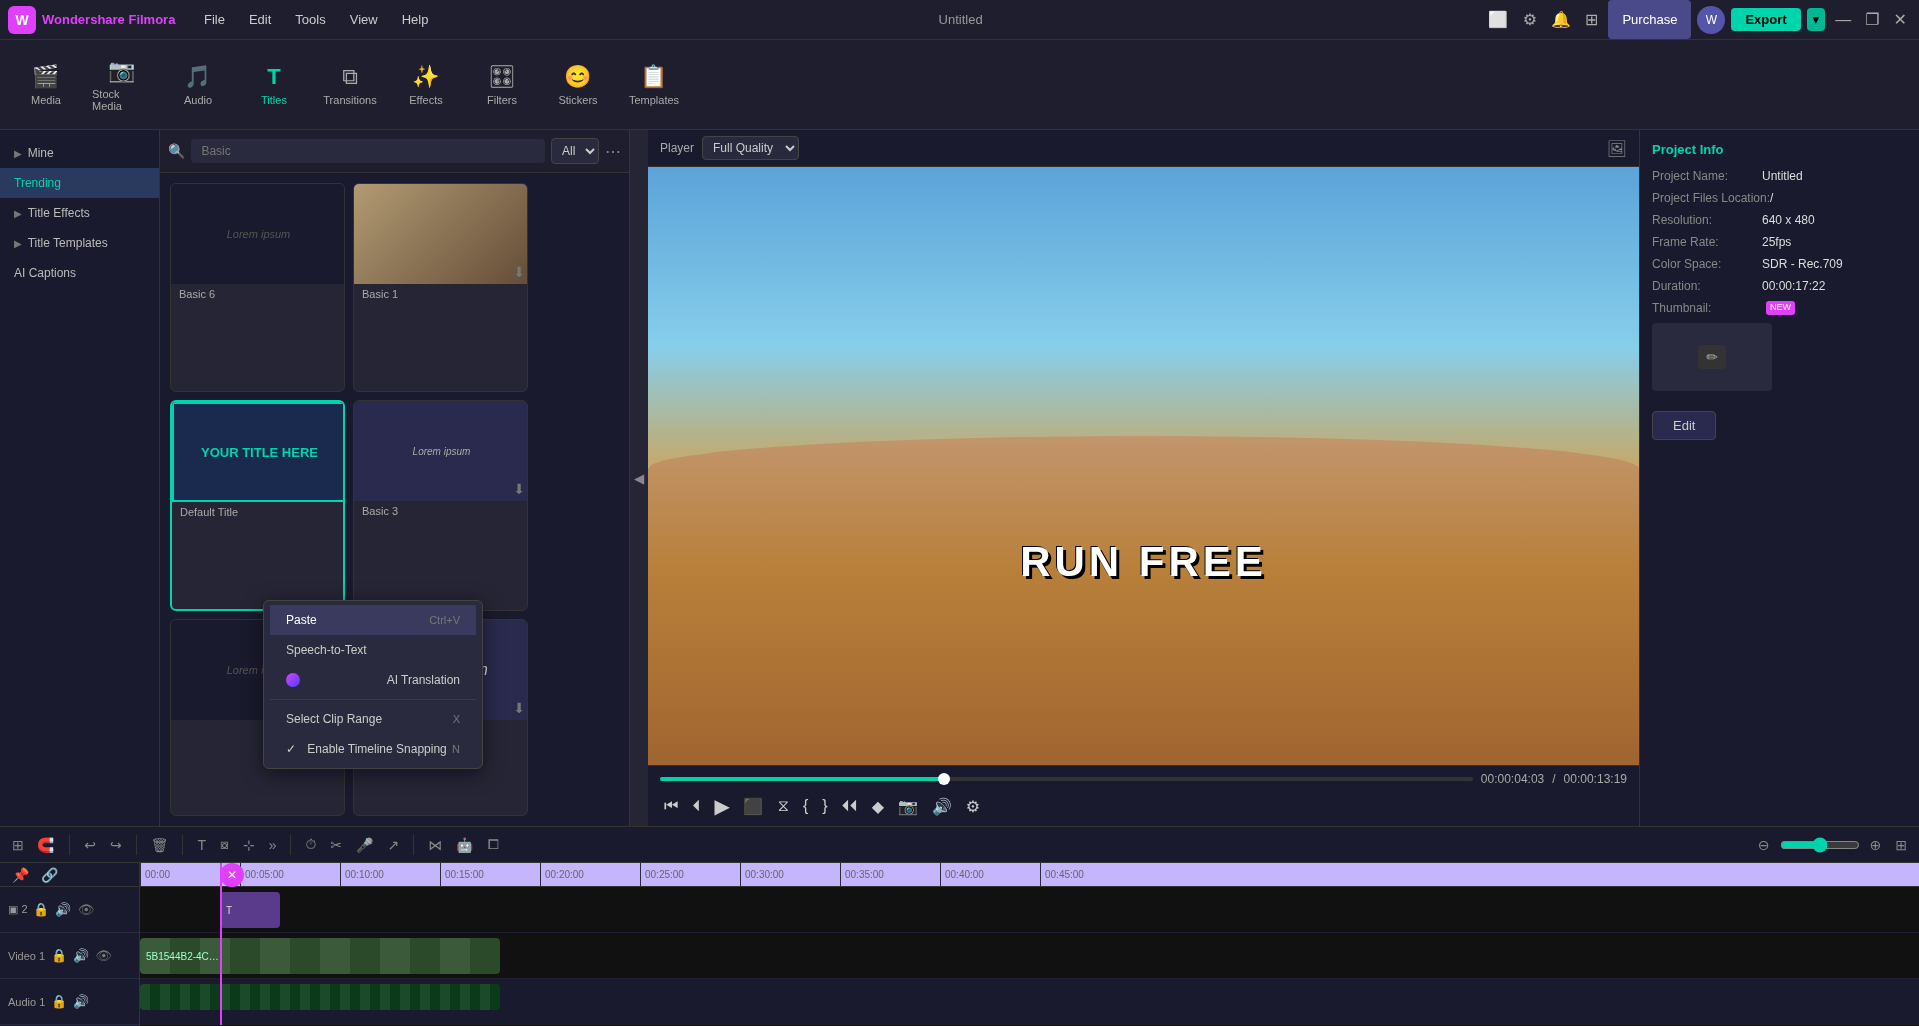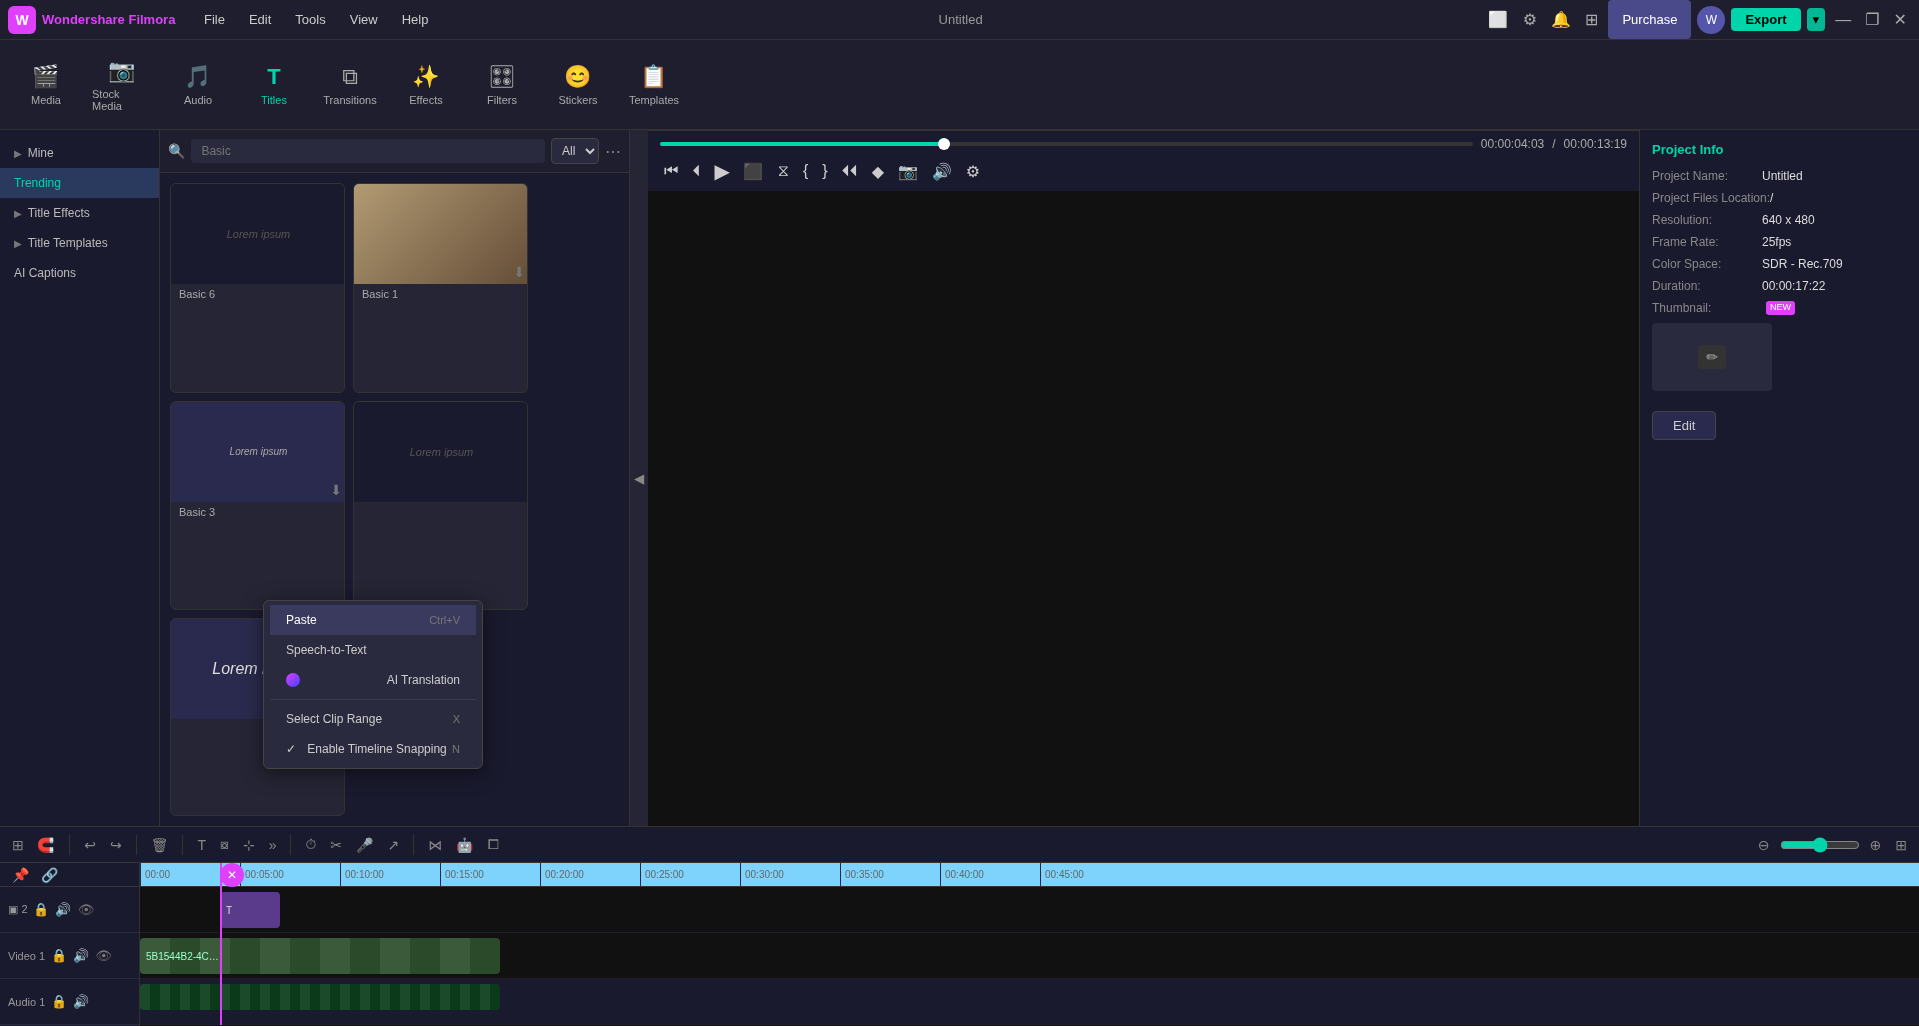--- a/index.html
+++ b/index.html
@@ -84,21 +84,21 @@
     
     #timeline { height: 270px; background: #111; border-top: 1px solid #333; display: flex; flex-direction: column; }
     #timeline-toolbar { display: flex; align-items: center; height: 36px; background: #1a1a2e; border-bottom: 1px solid #333; padding: 0 8px; gap: 6px; }
     .tl-btn { background: none; border: none; color: #888; cursor: pointer; font-size: 14px; padding: 2px 4px; }
     .tl-separator { width: 1px; height: 20px; background: #333; margin: 0 4px; }
     #timeline-main { display: flex; flex: 1; overflow: hidden; }
     #track-labels { width: 140px; background: #1a1a2e; border-right: 1px solid #333; display: flex; flex-direction: column; }
     .track-label { height: 46px; display: flex; align-items: center; padding: 0 8px; gap: 6px; border-bottom: 1px solid #2a2a3e; font-size: 11px; color: #999; }
     .track-icon-btn { background: none; border: none; color: #777; cursor: pointer; font-size: 13px; }
     #timeline-content { flex: 1; position: relative; overflow-x: auto; }
-    #time-ruler { height: 24px; background: #7dd3fc; border-bottom: 1px solid #333; position: relative; display: flex; align-items: center; }
+    #time-ruler { height: 24px; background: #c4b5fd; border-bottom: 1px solid #333; position: relative; display: flex; align-items: center; }
     .ruler-mark { position: absolute; top: 0; height: 100%; display: flex; align-items: center; padding-left: 4px; font-size: 10px; color: #666; border-left: 1px solid #2a2a3e; }
     #tracks-area { position: relative; flex: 1; }
     .track-row { height: 46px; border-bottom: 1px solid #1e1e2e; position: relative; }
     .track-clip { position: absolute; height: 36px; top: 5px; border-radius: 4px; display: flex; align-items: center; padding: 0 6px; font-size: 10px; overflow: hidden; cursor: pointer; }
     .playhead { position: absolute; top: 0; bottom: 0; width: 2px; background: #e040fb; z-index: 10; }
     .playhead::before { content: '▼'; position: absolute; top: -12px; left: -5px; color: #e040fb; font-size: 12px; }
 
     
     #context-menu { position: absolute; background: #2a2a3e; border: 1px solid #444; border-radius: 6px; padding: 4px 6px; z-index: 1000; min-width: 220px; box-shadow: 0 4px 20px rgba(0,0,0,0.5); }
     .ctx-item { padding: 8px 16px; cursor: pointer; color: #ccc; font-size: 12px; display: flex; align-items: center; justify-content: space-between; }
@@ -229,20 +229,26 @@
       </div>
 
       <div class="asset-card">
         <div class="asset-thumb" style="background: linear-gradient(135deg,#888 0%,#555 100%);">
           <div style="position:absolute;inset:0;background:linear-gradient(135deg,#c4a26a 0%,#6a4a2a 100%);opacity:0.7;"></div>
           <span class="asset-dl-icon">⬇</span>
         </div>
         <div class="asset-label">Basic 1</div>
       </div>
 
+      <div class="asset-card selected">
+        <div class="asset-thumb thumb-default" style="background:#1a2a4e;border-top:2px solid #00d4aa;">
+          <span style="color:#00d4aa;font-size:13px;font-weight:bold;text-align:center;padding:8px;">YOUR TITLE HERE</span>
+        </div>
+        <div class="asset-label">Default Title</div>
+      </div>
 
       <div class="asset-card">
         <div class="asset-thumb medium">
           <span class="thumb-text" style="color:#aaa;font-size:10px;">Lorem ipsum</span>
           <span class="asset-dl-icon">⬇</span>
         </div>
         <div class="asset-label">Basic 3</div>
       </div>
 
       <div class="asset-card">
@@ -259,20 +265,35 @@
         </div>
         <div class="asset-label"></div>
       </div>
 
     </div>
   </div>
 
   <button class="collapse-btn">◀</button>
 
   <div id="preview-panel">
+    <div id="player-header">
+      <span class="player-label">Player</span>
+      <select>
+        <option>Full Quality</option>
+        <option>Half Quality</option>
+      </select>
+      <span class="img-icon">🖼</span>
+    </div>
+    <div id="video-preview">
+      <div class="preview-img">
+        <div class="sky-part"></div>
+        <div class="sand-part"></div>
+        <div class="preview-text">RUN FREE</div>
+      </div>
+    </div>
     <div id="playback-bar">
       <div id="progress-row">
         <div id="progress-track">
           <div id="progress-fill"></div>
           <div id="progress-thumb"></div>
         </div>
         <span class="time-display">00:00:04:03</span>
         <span class="time-display">/</span>
         <span class="time-display">00:00:13:19</span>
       </div>

